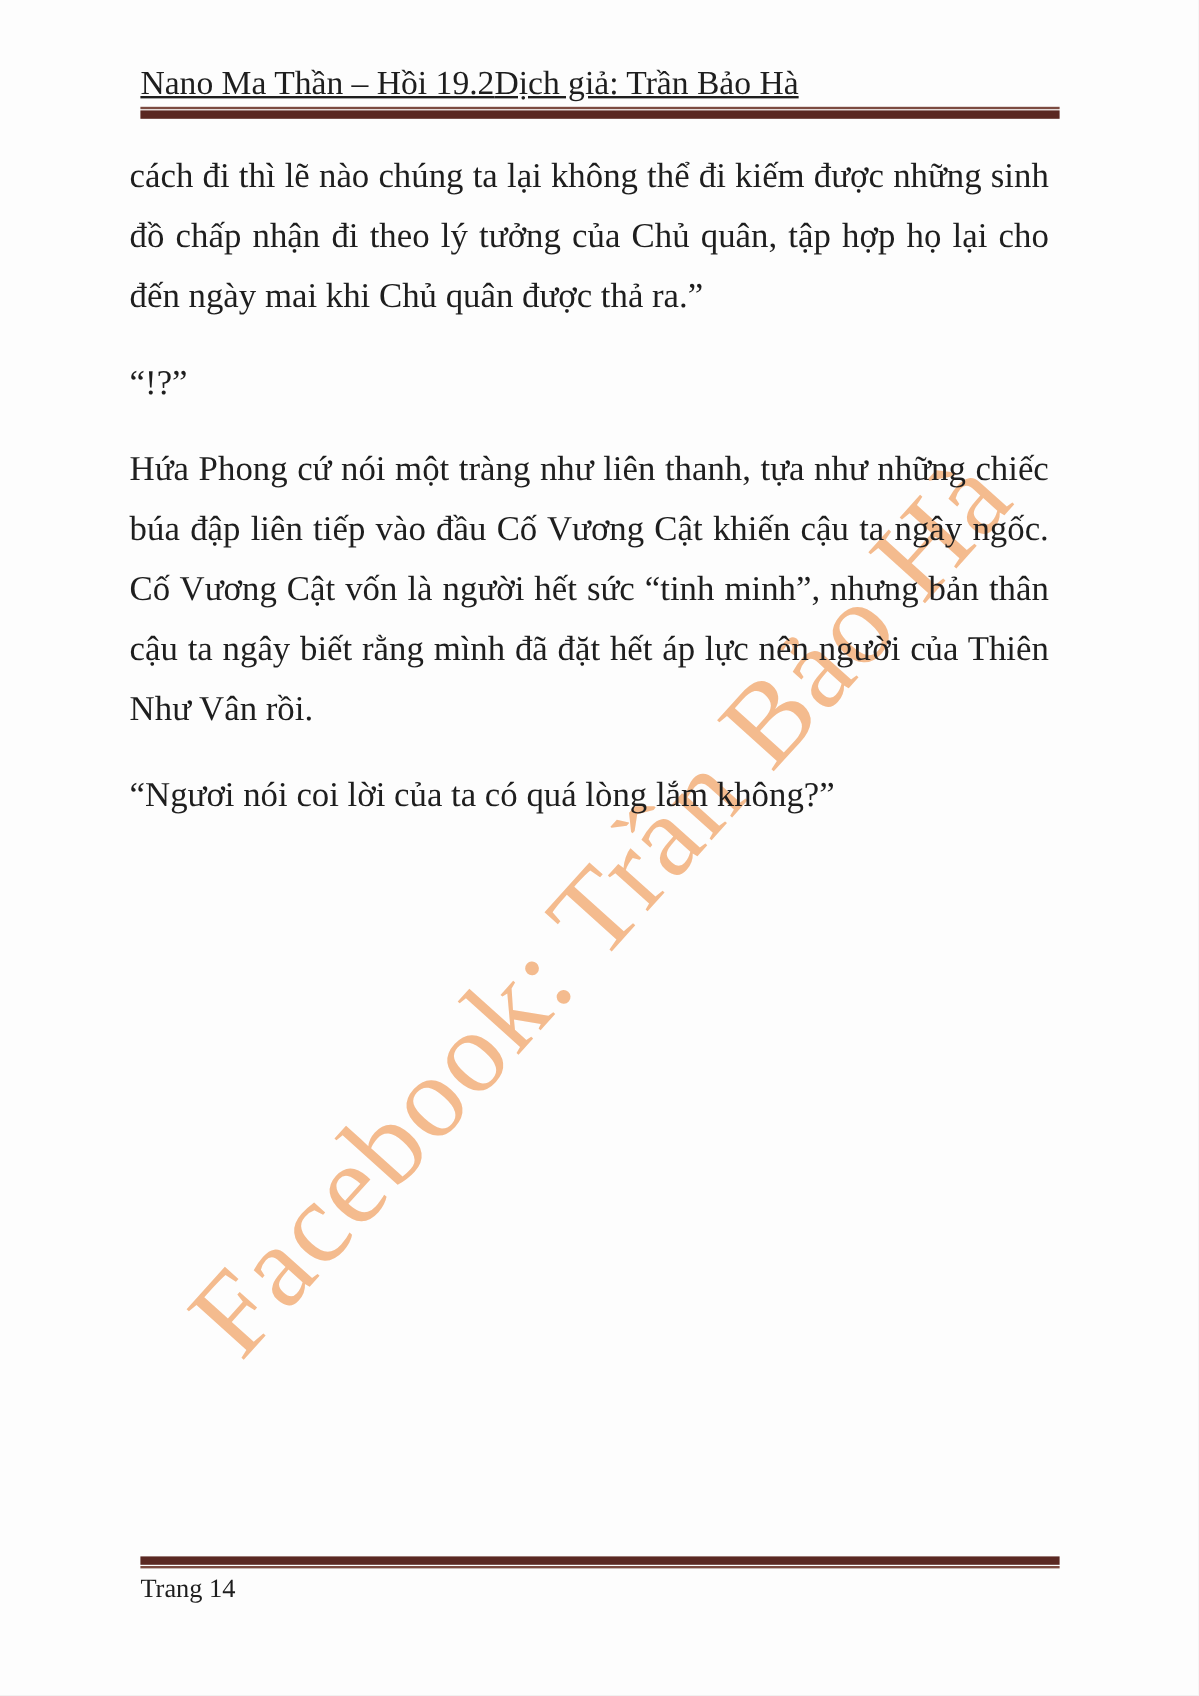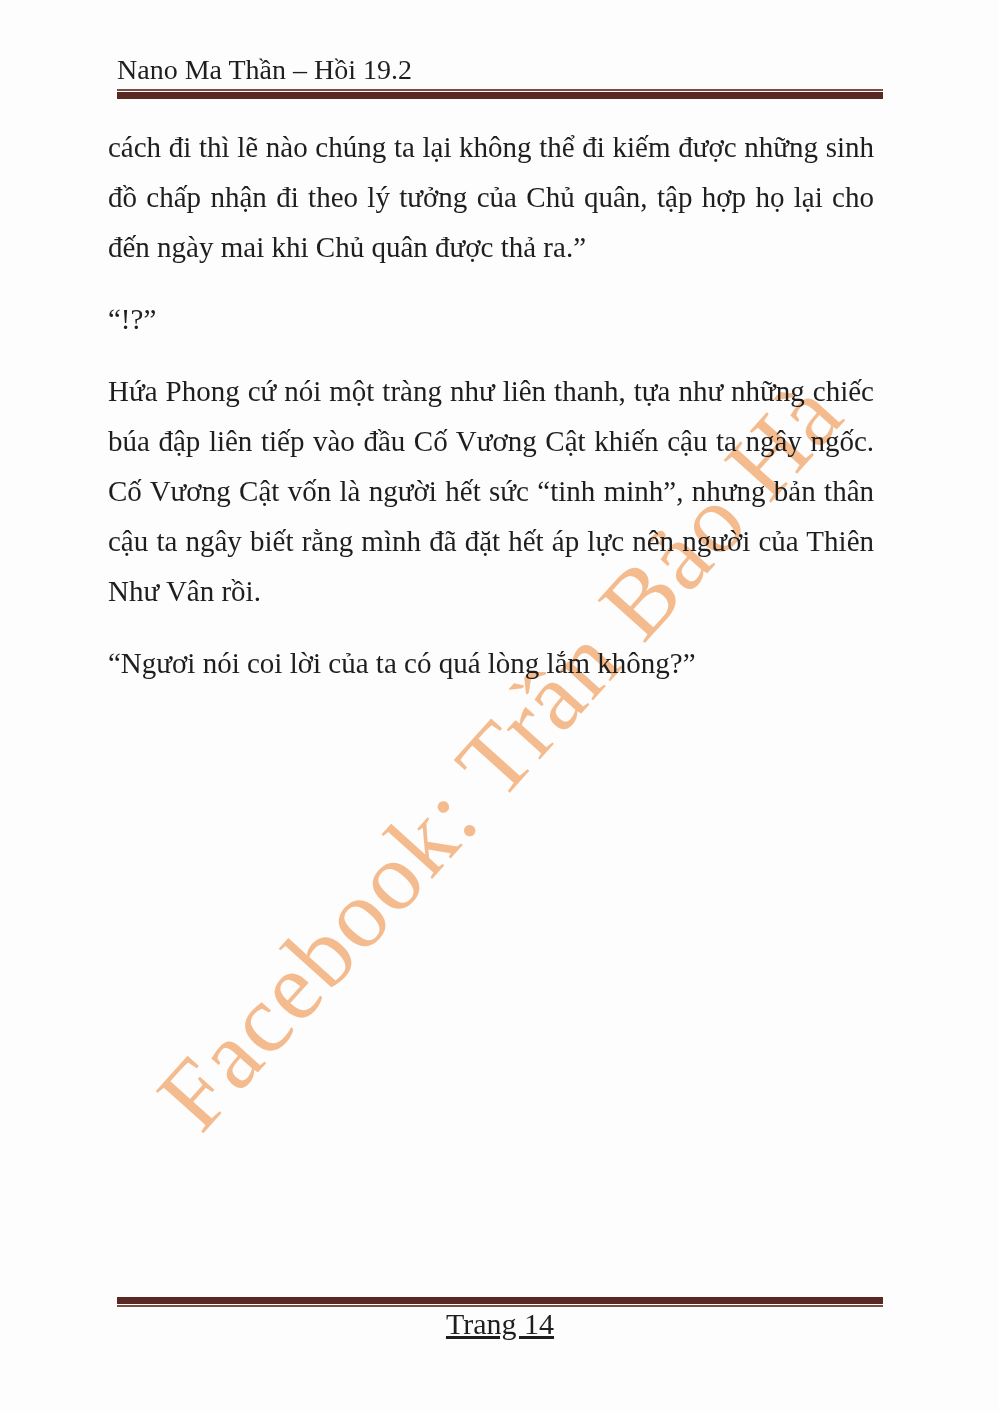--- a/index.html
+++ b/index.html
@@ -36,20 +36,21 @@
     position: absolute;
     left: 117px;
     top: 52px;
     width: 766px;
     display: flex;
     justify-content: flex-start;
     align-items: baseline;
     font-size: 28px;
     line-height: 36px;
     z-index: 2;
+    text-decoration: underline;
   }
   .header-rule {
     position: absolute;
     left: 117px;
     top: 89px;
     width: 766px;
     height: 12px;
     z-index: 2;
   }
   
@@ -93,36 +94,36 @@
   }
   .footer-rule .thin {
     height: 2px;
     background: #7c4b41;
   }
   .page-number {
     position: absolute;
     left: 117px;
     top: 1308px;
     width: 766px;
-    text-align: center;
-    font-size: 30px;
+    text-align: left;
+    font-size: 22px;
     line-height: 32px;
     z-index: 2;
-    text-decoration: underline;
   }
 </style>
 </head>
 <body>
 
 <div class="page">
 
   <div class="watermark">Facebook: Trần Bảo Hà</div>
 
   <div class="header-row">
     <span>Nano Ma Thần – Hồi 19.2</span>
+    <span>Dịch giả: Trần Bảo Hà</span>
   </div>
 
   <div class="header-rule">
     <div class="thin"></div>
     <div class="thick"></div>
   </div>
 
   <div class="content">
     <p>cách đi thì lẽ nào chúng ta lại không thể đi kiếm được những sinh đồ chấp nhận đi theo lý tưởng của Chủ quân, tập hợp họ lại cho đến ngày mai khi Chủ quân được thả ra.”</p>
     <p>“!?”</p>

